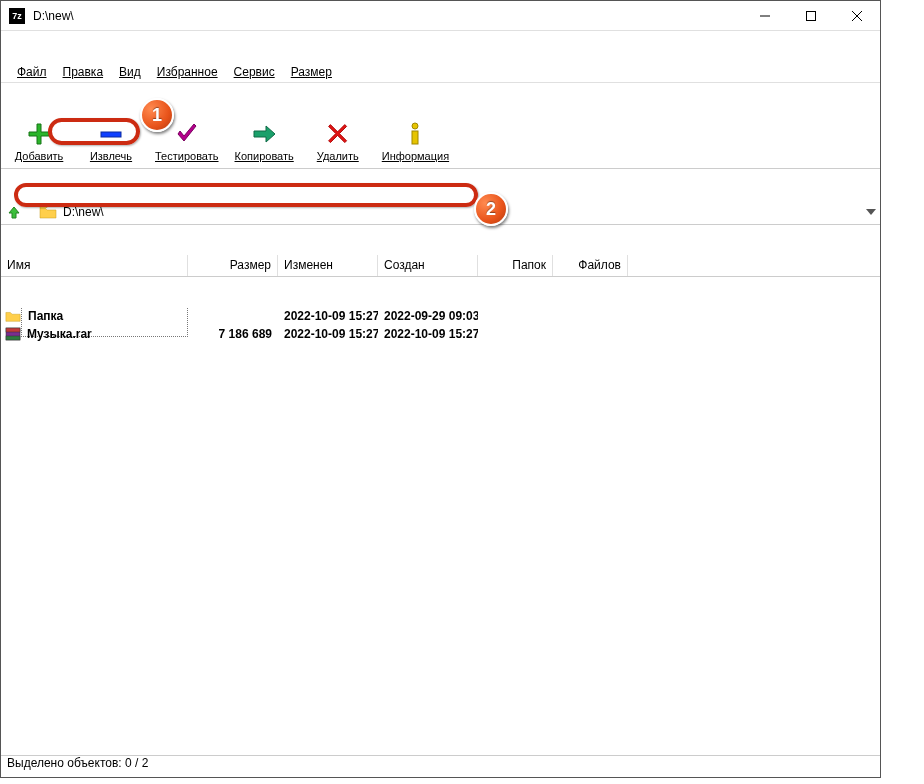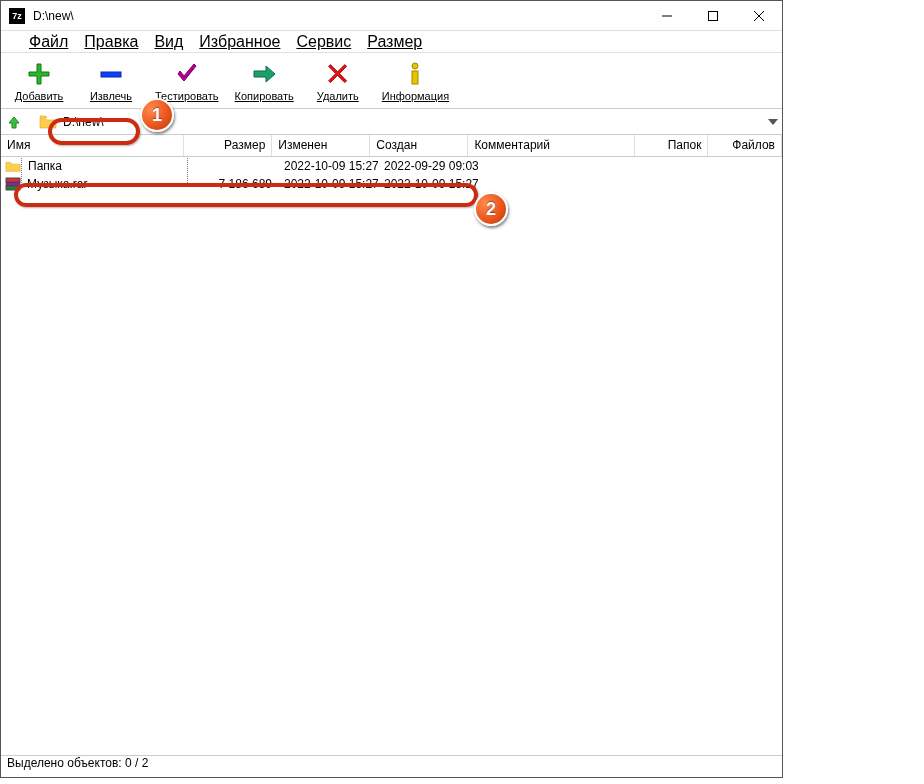--- a/index.html
+++ b/index.html
@@ -6,28 +6,29 @@
   body {
     font-family: "Segoe UI", Tahoma, sans-serif;
     font-size: 12px;
     background: #fff;
     width: 924px;
     height: 784px;
     overflow: hidden;
     position: relative;
   }
   .window {
-    width: 783px;
+    width: 881px;
     height: 778px;
     border: 1px solid #555;
     background: #fff;
     position: absolute;
     top: 0; left: 0;
     display: flex;
     flex-direction: column;
+    gap: 30px;
   }
   .titlebar {
     height: 30px;
     background: #fff;
     display: flex;
     align-items: center;
     border-bottom: 1px solid #e0e0e0;
   }
   .titlebar-icon {
     width: 16px; height: 16px; margin: 0 8px;
@@ -37,21 +38,21 @@
   .titlebar-title { flex: 1; font-size: 12px; color: #000; }
   .win-controls { display: flex; }
   .win-btn {
     width: 46px; height: 30px; display: flex;
     align-items: center; justify-content: center;
     color: #000; font-family: sans-serif;
   }
 
   .menubar {
     height: 22px; display: flex; align-items: center;
-    padding: 0 20px; font-size: 16px;
+    padding: 0 8px; font-size: 12px;
     border-bottom: 1px solid #e0e0e0;
   }
   .menu-item { padding: 0 8px; cursor: default; }
   .menu-item .ul { text-decoration: underline; }
 
   .toolbar {
     height: 56px; display: flex; align-items: center;
     padding: 0 2px; border-bottom: 1px solid #ccc;
   }
   .tool-btn {
@@ -91,21 +92,21 @@
   }
   .col.right { text-align: right; }
 
   .filelist {
     flex: 1; overflow: auto; background: #fff; position: relative;
   }
   .row {
     height: 18px; display: flex; align-items: center;
     font-size: 12px;
   }
-  .cell { padding: 13px 6px; overflow: hidden; white-space: nowrap; }
+  .cell { padding: 13px 6px; overflow: hidden; white-space: nowrap; font-weight: bold; }
   .cell.right { text-align: right; }
   .row-icon { width: 16px; height: 14px; margin-left: 4px; flex-shrink: 0; }
   .row-name { flex-shrink: 0; }
 
   .statusbar {
     height: 22px; border-top: 1px solid #ccc;
     display: flex; padding: 0 6px;
     font-size: 12px;
   }
 
@@ -235,21 +236,20 @@
           <path d="M0 0h10L5 6z" fill="#555"></path>
         </svg>
     </div>
   </div>
 
   <div class="columns">
     <div class="col" style="width:187px">Имя</div>
     <div class="col right" style="width:90px">Размер</div>
     <div class="col" style="width:100px">Изменен</div>
     <div class="col" style="width:100px">Создан</div>
-    <div class="col" style="width:170px">Комментарий</div>
     <div class="col right" style="width:75px">Папок</div>
     <div class="col right" style="width:75px">Файлов</div>
   </div>
 
   <div class="filelist">
     <div class="row">
       <svg class="row-icon" viewBox="0 0 18 14">
           <path class="folder-svg" d="M1 3h5l2 2h9v8H1z"></path>
         </svg>
       <div class="cell row-name" style="width:167px;border:1px dotted #777">Папка</div>

